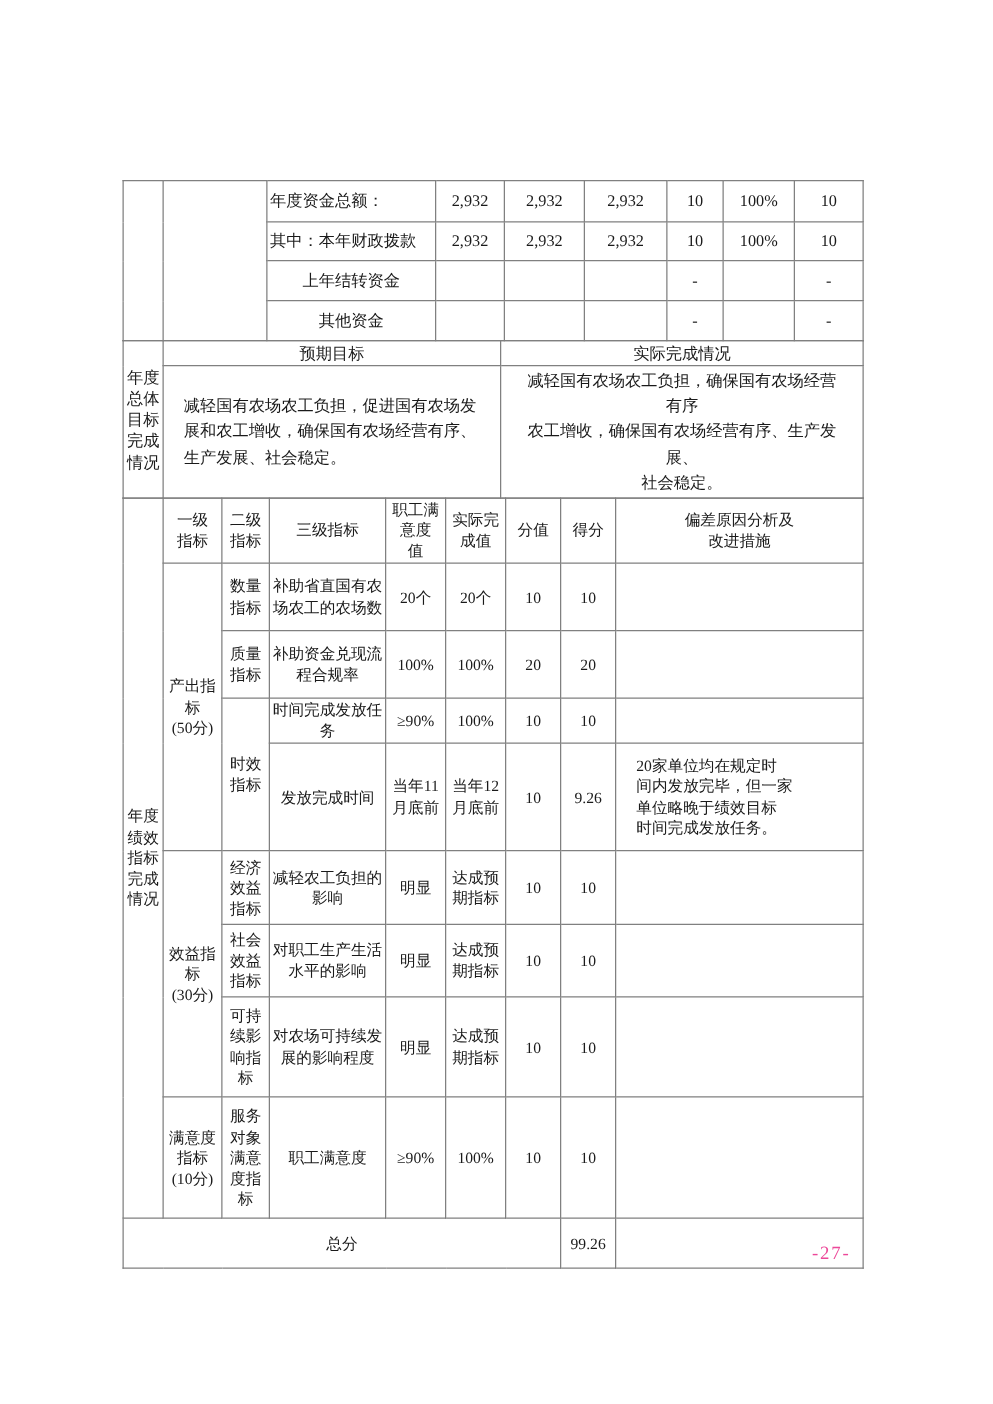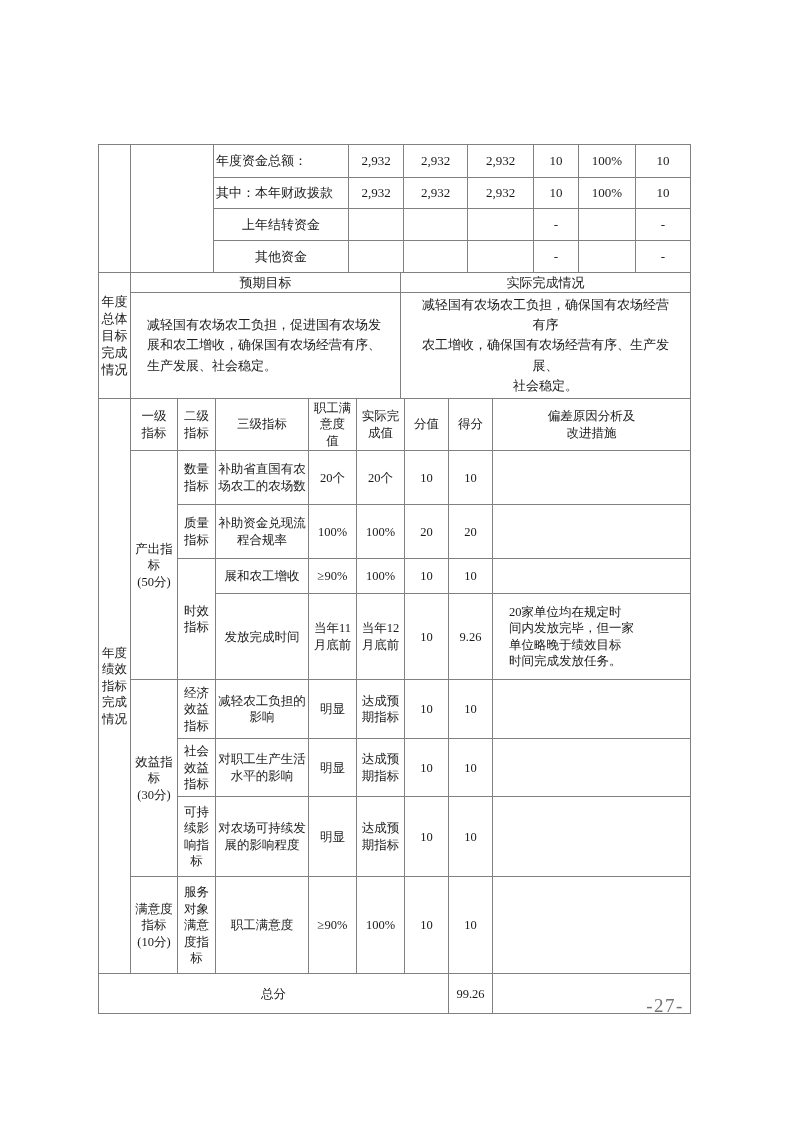--- a/index.html
+++ b/index.html
@@ -32,23 +32,23 @@
   }
   table.perf td{font-size:12.5px;}
   td.left{text-align:left;font-family:Liberation Serif, serif;}
   td.p0{padding:1px 0;}
   td.pad4{padding:2px 16px;}
   td.goaltxt{line-height:1.55;}
   .page-num{
     position:absolute;
     left:630px;top:995px;width:70px;
     text-align:center;
-    font-size:19px;
+    font-size:15px;
     letter-spacing:1.5px;
-    color:#737373;
+    color:#ec4899;
   }
 </style>
 </head>
 <body>
 
 <div class="sheet">
 
   <table class="tbl">
     <colgroup>
       <col style="width:32px">
@@ -172,21 +172,21 @@
       <td class="p0">补助资金兑现流
 程合规率</td>
       <td class="p0">100%</td>
       <td class="p0">100%</td>
       <td>20</td>
       <td>20</td>
       <td class="left pad4"></td>
     </tr>
     <tr style="height:35px">
       <td rowspan="2" class="p0">时效指标</td>
-      <td class="p0">展和农工增收</td>
+      <td class="p0">时间完成发放任务</td>
       <td class="p0">≥90%</td>
       <td class="p0">100%</td>
       <td>10</td>
       <td>10</td>
       <td class="left pad4"></td>
     </tr>
     <tr style="height:86px">
       <td class="p0">发放完成时间</td>
       <td class="p0">当年11
 月底前</td>

